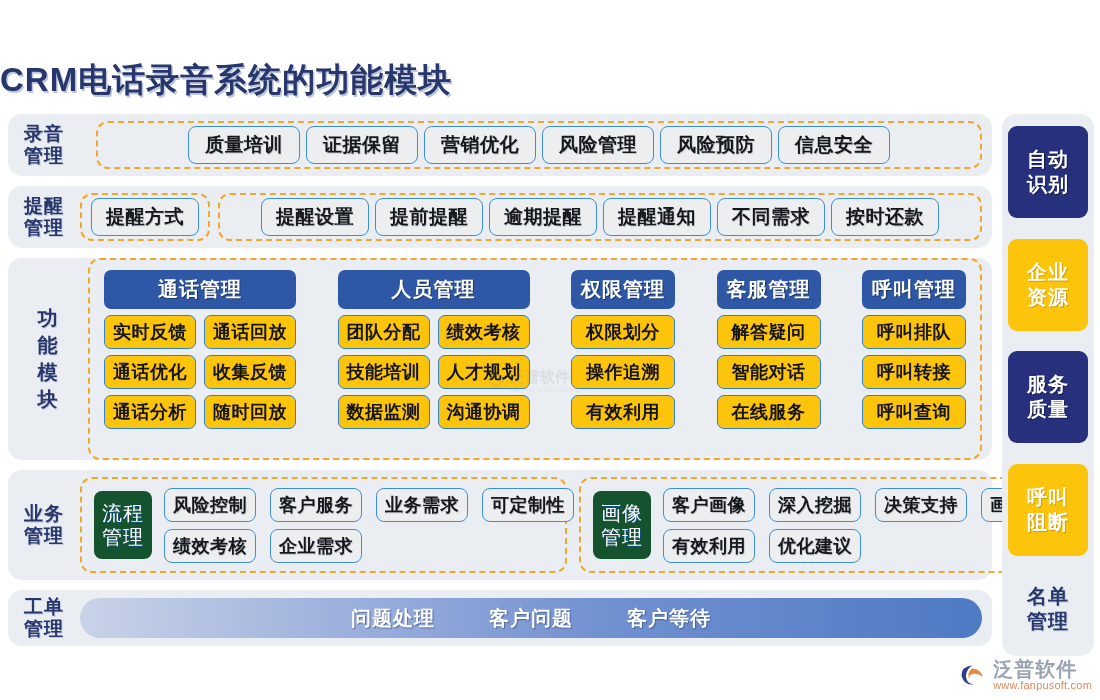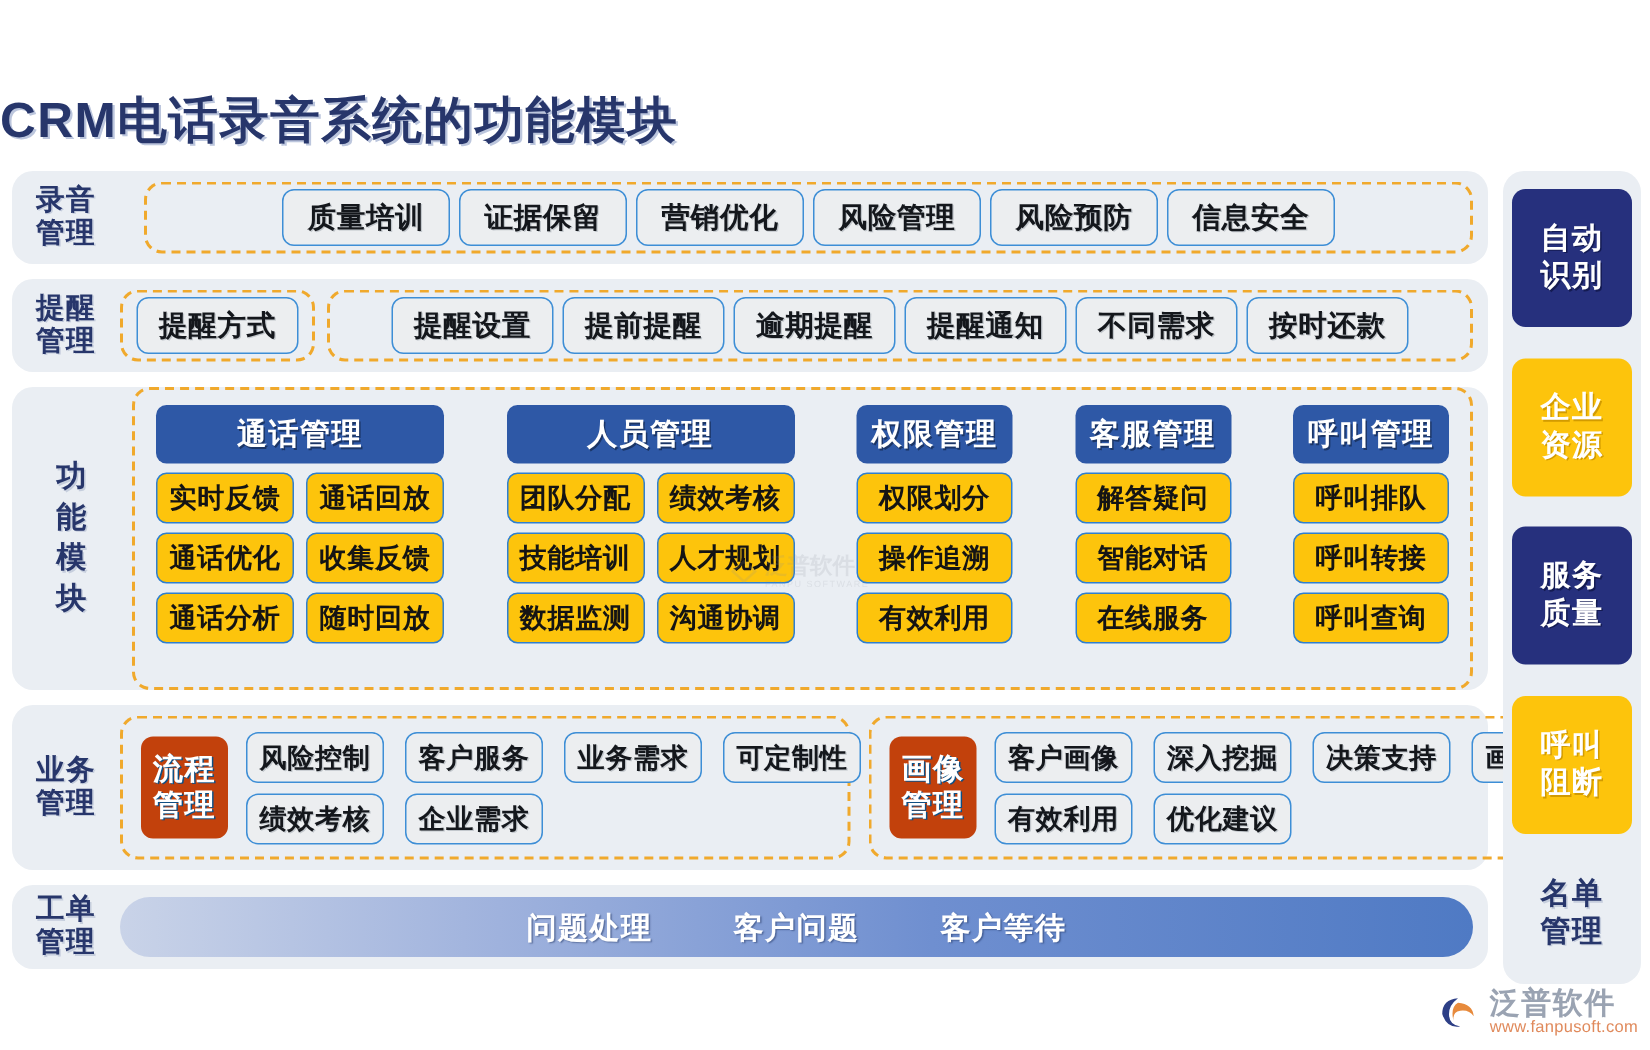--- a/index.html
+++ b/index.html
@@ -121,24 +121,24 @@
   .fm-group.single .fm-item { min-width: 104px; }
 
   
   .row4 { height: 110px; }
   .row4 .dash {
     height: 96px; padding: 0 12px;
     justify-content: flex-start; gap: 12px;
   }
   .row4 .dash + .dash { margin-left: 12px; }
   .bm-key {
-    background: #c2410c;
+    background: #14532d;
     color: #ffffff;
     border-radius: 8px;
-    font-size: 20px; font-weight: bold;
+    font-size: 20px; font-weight: normal;
     line-height: 1.2;
     text-align: center;
     padding: 10px 8px;
     letter-spacing: 1px;
     text-shadow: 1px 1px 0 #0e4f84;
     flex: 0 0 auto;
   }
   .bm-key .ln { display: block; }
   .bm-grid {
     flex: 1 1 auto;

